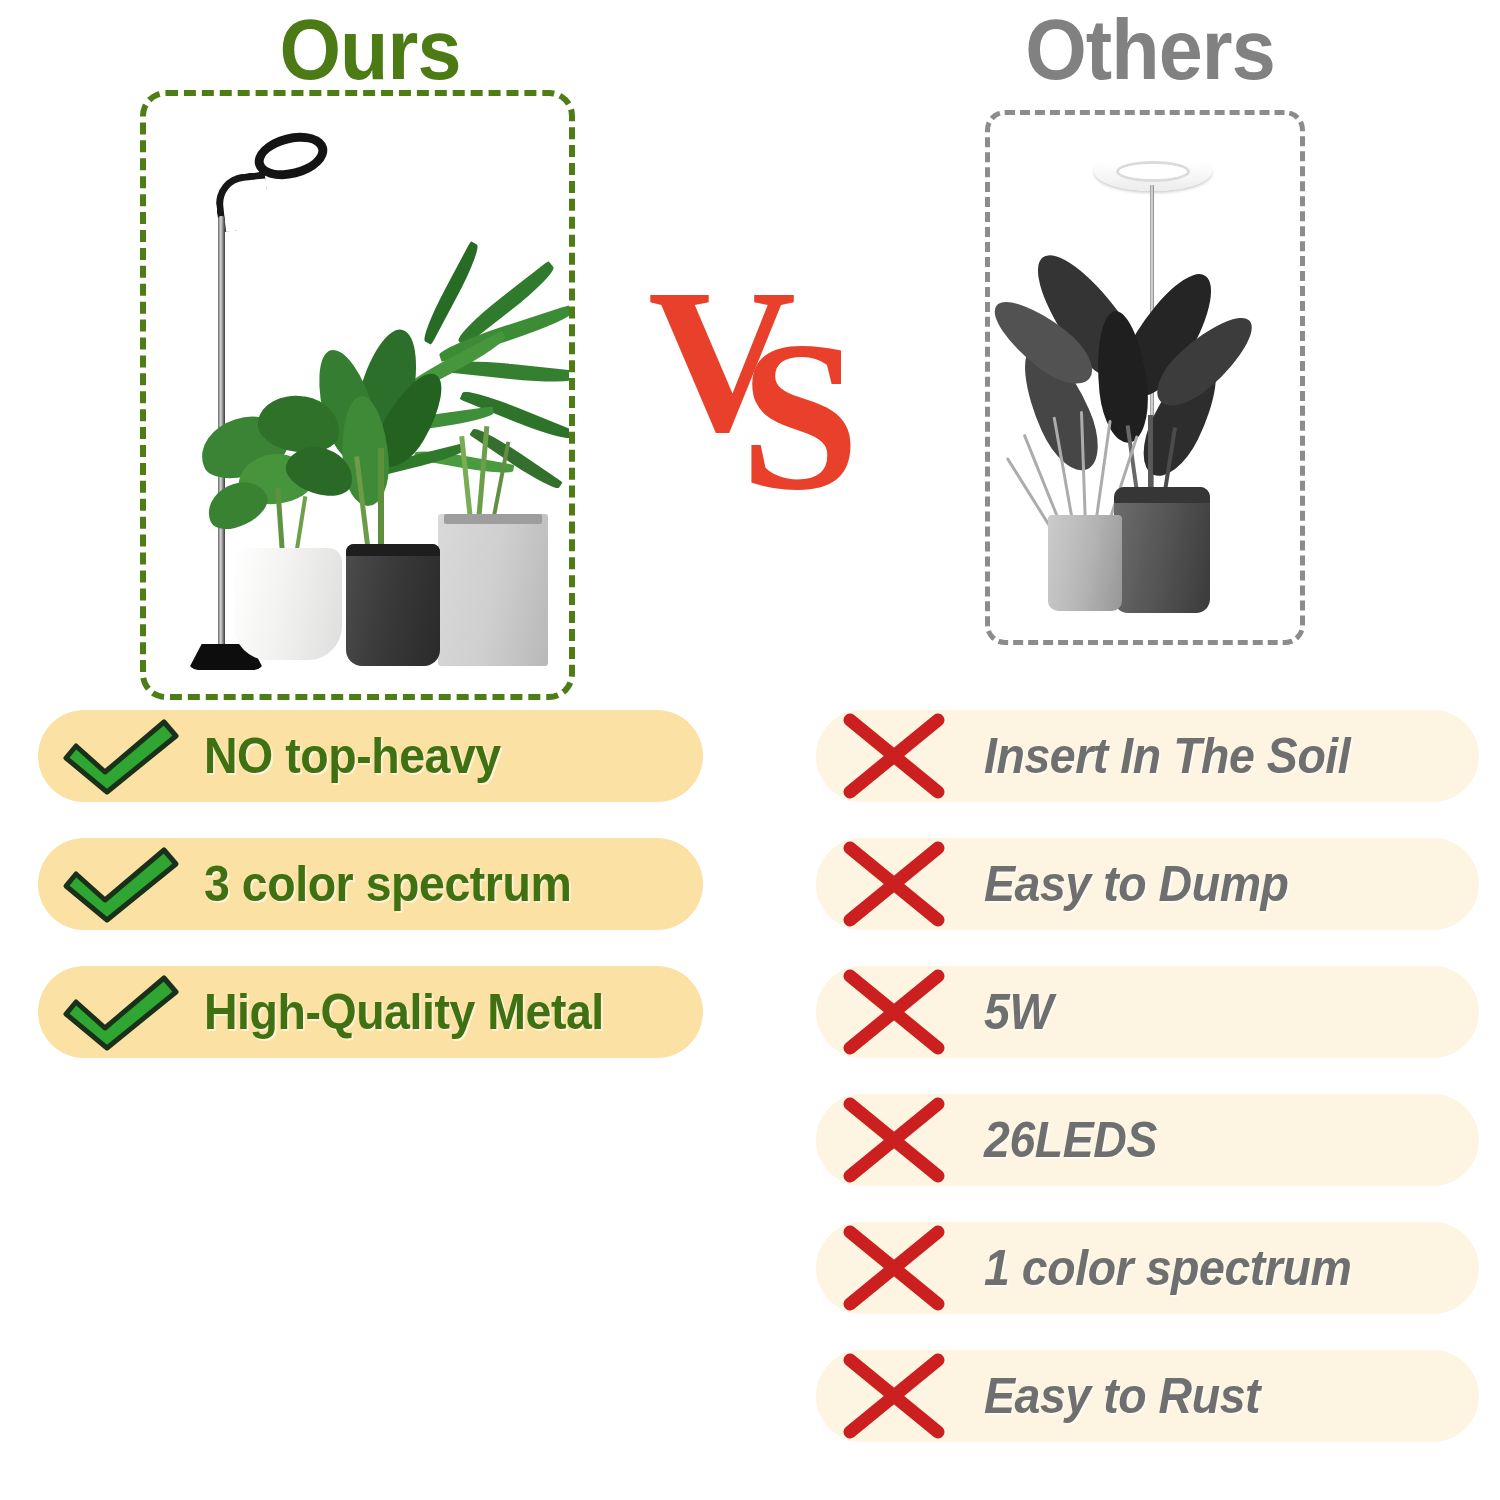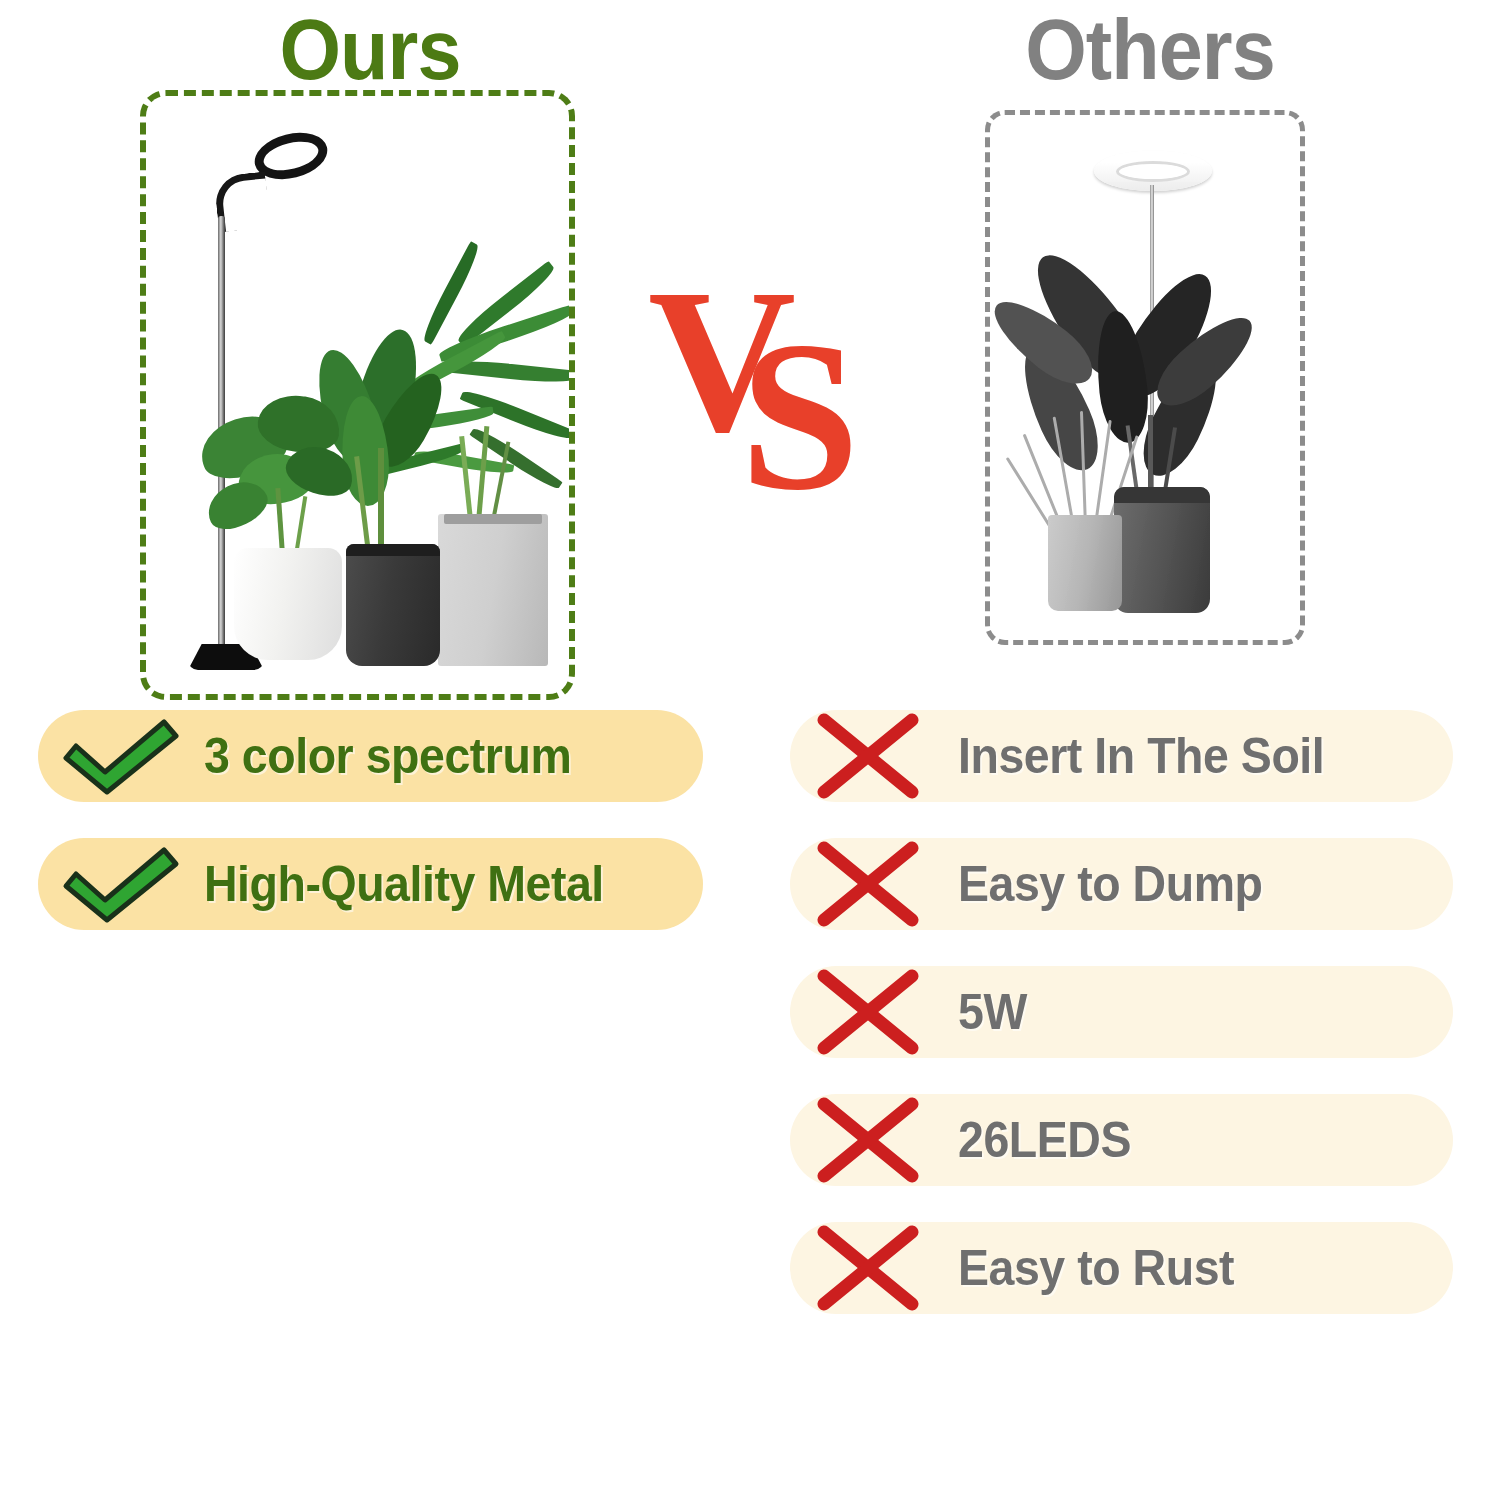--- a/index.html
+++ b/index.html
@@ -142,21 +142,21 @@
     color: #e8402a;
     font-weight: bold;
     user-select: none;
   }
   #vs-badge .v { position: absolute; left: 8px;  top: -22px; font-size: 205px; line-height: 1; }
   #vs-badge .s { position: absolute; left: 100px; top: 28px; font-size: 215px; line-height: 1; }
 
   
   .col { position: absolute; top: 710px; }
   #col-ours   { left: 38px;  width: 665px; }
-  #col-others { left: 790px; width: 663px; }
+  #col-others { left: 816px; width: 663px; font-style: italic; }
 
   .pill {
     position: relative;
     height: 92px;
     margin-bottom: 36px;
     border-radius: 46px;
     display: flex;
     align-items: center;
   }
   #col-ours   .pill { background: #fbe2a4; }
@@ -276,38 +276,46 @@
   </div>
 
   <div id="vs-badge">
     <span class="v">V</span>
     <span class="s">S</span>
   </div>
 
   <div class="col" id="col-ours">
 
 
-
-
-
     <div class="pill">
       <span class="mark check">
         <svg viewBox="0 0 122 84">
             <path d="M6 44 L16 32 L45 58 L104 8 L116 22 L47 78 Z" fill="#2fa532" stroke="#19311a" stroke-width="5" stroke-linejoin="round"></path>
           </svg>
       </span>
-      <span class="pill-label">3 color spectrum</span>
-    </div>
+      <span class="pill-label">NO top-heavy</span>
+    </div>
+
+
 
     <div class="pill">
       <span class="mark check">
         <svg viewBox="0 0 122 84">
             <path d="M6 44 L16 32 L45 58 L104 8 L116 22 L47 78 Z" fill="#2fa532" stroke="#19311a" stroke-width="5" stroke-linejoin="round"></path>
           </svg>
       </span>
+      <span class="pill-label">3 color spectrum</span>
+    </div>
+
+    <div class="pill">
+      <span class="mark check">
+        <svg viewBox="0 0 122 84">
+            <path d="M6 44 L16 32 L45 58 L104 8 L116 22 L47 78 Z" fill="#2fa532" stroke="#19311a" stroke-width="5" stroke-linejoin="round"></path>
+          </svg>
+      </span>
       <span class="pill-label">High-Quality Metal</span>
     </div>
   </div>
 
   <div class="col" id="col-others">
 
     <div class="pill">
       <span class="mark cross">
         <svg viewBox="0 0 108 88">
           <line x1="10" y1="8" x2="98" y2="80" stroke="#cc1f1f" stroke-width="13" stroke-linecap="round"></line>
@@ -340,20 +348,29 @@
     <div class="pill">
       <span class="mark cross">
         <svg viewBox="0 0 108 88">
           <line x1="10" y1="8" x2="98" y2="80" stroke="#cc1f1f" stroke-width="13" stroke-linecap="round"></line>
           <line x1="98" y1="8" x2="10" y2="80" stroke="#cc1f1f" stroke-width="13" stroke-linecap="round"></line>
         </svg>
       </span>
       <span class="pill-label">26LEDS</span>
     </div>
 
+    <div class="pill">
+      <span class="mark cross">
+        <svg viewBox="0 0 108 88">
+          <line x1="10" y1="8" x2="98" y2="80" stroke="#cc1f1f" stroke-width="13" stroke-linecap="round"></line>
+          <line x1="98" y1="8" x2="10" y2="80" stroke="#cc1f1f" stroke-width="13" stroke-linecap="round"></line>
+        </svg>
+      </span>
+      <span class="pill-label">1 color spectrum</span>
+    </div>
 
     <div class="pill">
       <span class="mark cross">
         <svg viewBox="0 0 108 88">
           <line x1="10" y1="8" x2="98" y2="80" stroke="#cc1f1f" stroke-width="13" stroke-linecap="round"></line>
           <line x1="98" y1="8" x2="10" y2="80" stroke="#cc1f1f" stroke-width="13" stroke-linecap="round"></line>
         </svg>
       </span>
       <span class="pill-label">Easy to Rust</span>
     </div>

